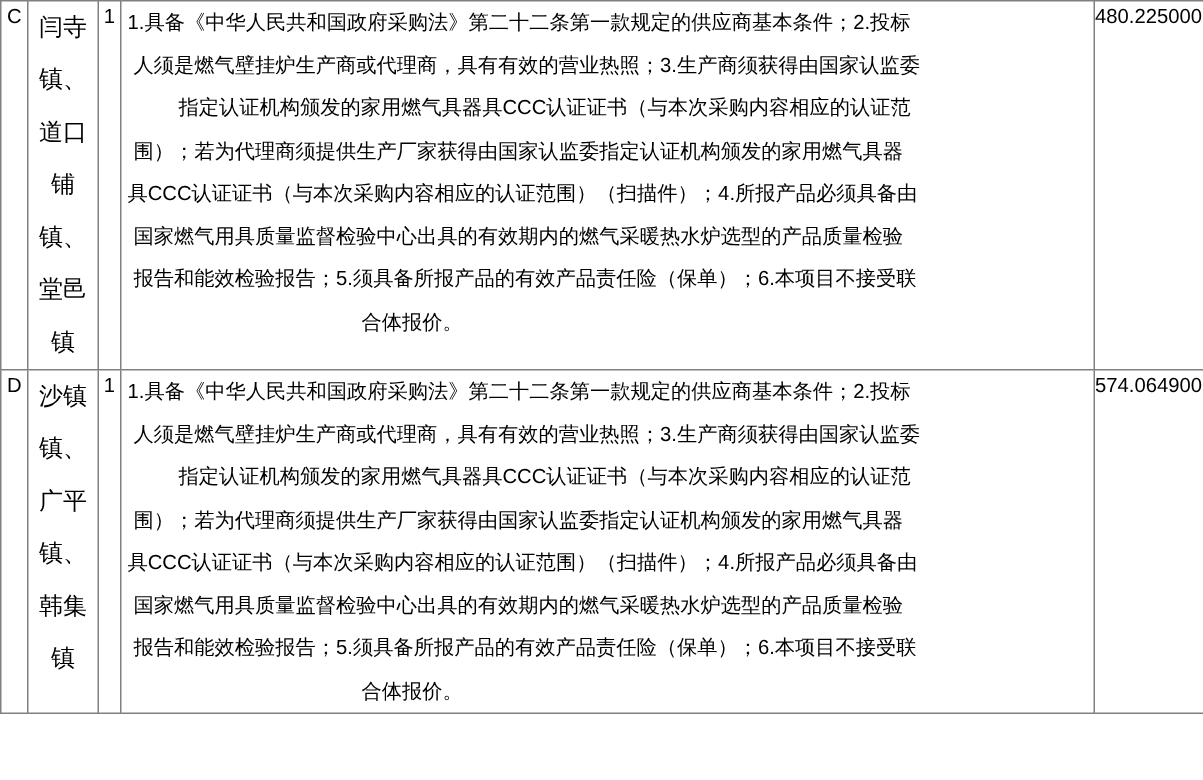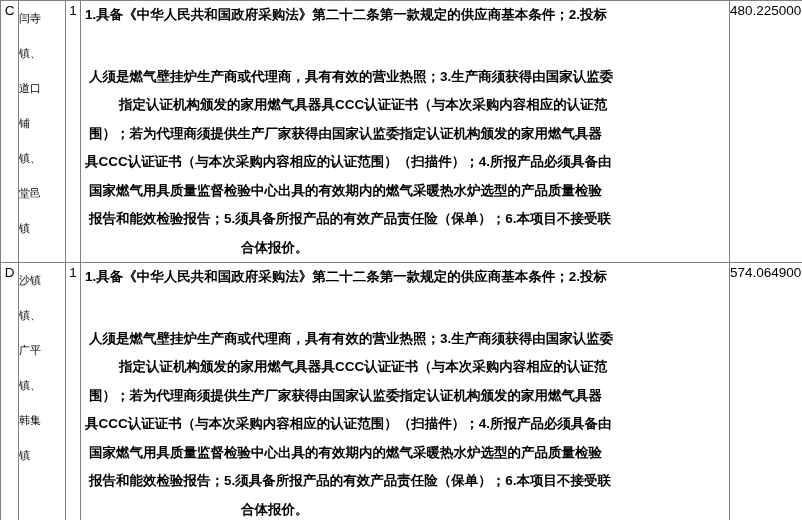--- a/index.html
+++ b/index.html
@@ -28,35 +28,35 @@
     width: 17px;
   }
   .col-area {
     width: 46px;
   }
   .col-qty {
     width: 14px;
   }
   .col-req {
     width: 648px;
-    font-weight: bold;
   }
   .col-price {
     width: 73px;
     margin-top: 28px;
   }
   .cell-lot {
     font-size: 13.5px;
     line-height: 20px;
     text-align: center;
     padding: 6px 0 0 0;
   }
   .cell-area {
-    font-size: 11px;
+    font-size: 16px;
     line-height: 35px;
+    text-align: center;
     padding: 6px 6px 0 6px;
     letter-spacing: 0px;
     font-family: Liberation Serif, serif;
   }
   .cell-qty {
     font-size: 13.5px;
     line-height: 20px;
     text-align: center;
     padding: 6px 0 0 0;
   }
@@ -70,21 +70,21 @@
   .cell-price {
     font-size: 13.5px;
     line-height: 20px;
     text-align: left;
     padding: 6px 2px 0 2px;
     white-space: nowrap;
   }
   .req-line {
     display: block;
   }
-  .indent-a { padding-left: 8px; margin-top: 33px; }
+  .indent-a { padding-left: 8px; }
   .indent-b { padding-left: 38px; }
   .indent-c { padding-left: 8px; }
   .indent-d { padding-left: 4px; }
   .indent-e { padding-left: 8px; }
   .indent-g { padding-left: 160px; }
   .area-stack span {
     display: block;
   }
 </style>
 </head>

